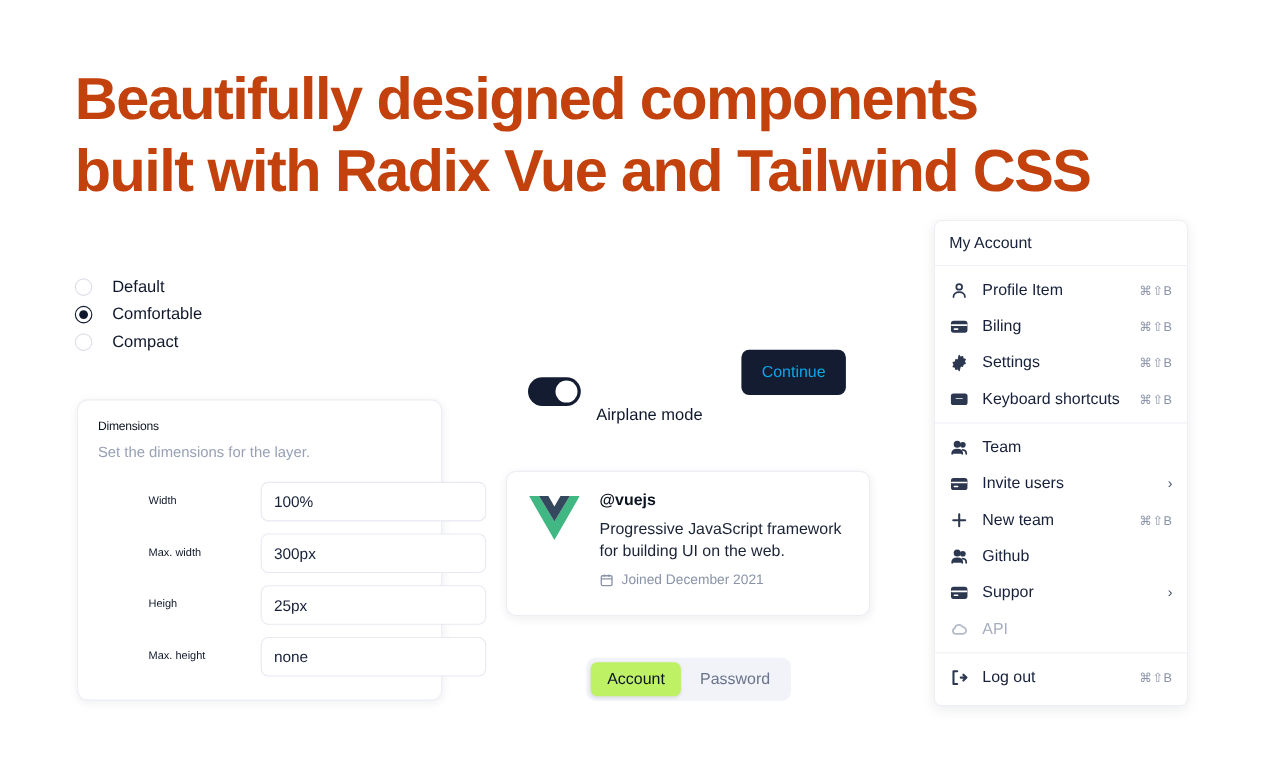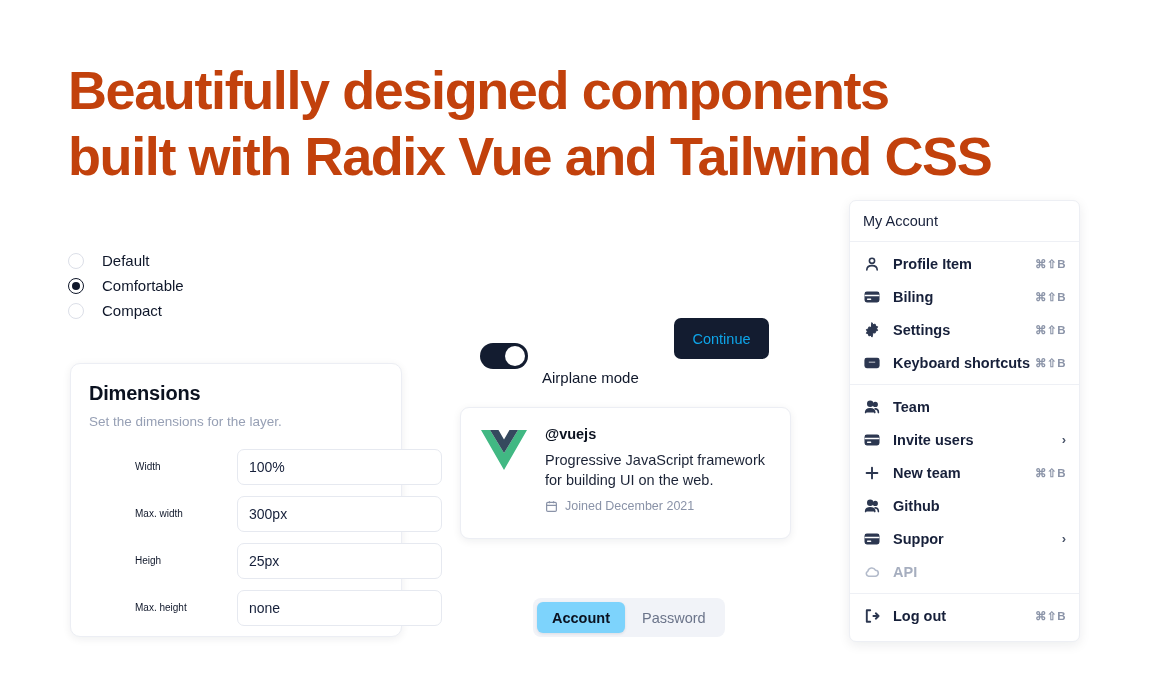--- a/index.html
+++ b/index.html
@@ -35,21 +35,21 @@
   }
   .radio-label { margin-left: 18px; font-size: 15px; color: #0f172a; }
 
   
   .dim-card {
     position: absolute; left: 70px; top: 363px; width: 332px; height: 274px;
     background: #fff; border: 1px solid #eceef4; border-radius: 10px;
     box-shadow: 0 2px 9px rgba(15,23,42,.07);
     padding: 18px 18px 0 18px;
   }
-  .dim-title { font-size: 20px; font-weight: 700; color: #0b1220; letter-spacing: -.2px; }
+  .dim-title { font-size: 11px; font-weight: 400; color: #0b1220; letter-spacing: -.2px; }
   .dim-sub { font-size: 13.5px; color: #97a0b5; margin-top: 9px; }
   .dim-rows { margin-top: 14px; }
   .dim-row { display: flex; align-items: center; height: 47px; }
   .dim-label { width: 102px; font-size: 10px; color: #0f172a; flex: none; margin-left: 46px; }
   .dim-input {
     flex: 1; height: 36px; border: 1px solid #e6e9f0; border-radius: 7px;
     background: #fff; padding: 0 11px; font-size: 14px; color: #16203a;
     font-family: "Liberation Sans", sans-serif; outline: none;
   }
 
@@ -66,21 +66,21 @@
   .switch-label { margin-left: 14px; font-size: 15px; color: #0f172a; margin-top: 44px; }
   .continue-btn {
     position: absolute; left: 674px; top: 318px; width: 95px; height: 41px;
     background: #131c30; color: #0ea5e9; border: none; border-radius: 7px;
     font-size: 14.5px; font-weight: 500; font-family: "Liberation Sans", sans-serif;
     cursor: pointer;
   }
 
   
   .hover-card {
-    position: absolute; left: 460px; top: 407px; width: 331px; height: 132px;
+    position: absolute; left: 460px; top: 428px; width: 331px; height: 132px;
     background: #fff; border: 1px solid #eceef4; border-radius: 9px;
     box-shadow: 0 2px 9px rgba(15,23,42,.07);
     padding: 18px 18px 0 20px; display: flex; gap: 18px;
   }
   .vue-logo { width: 46px; height: 42px; flex: none; margin-top: 4px; }
   .hc-body { flex: 1; }
   .hc-handle { font-size: 14.5px; font-weight: 700; color: #0b1220; }
   .hc-desc { font-size: 14.5px; color: #1b2336; margin-top: 9px; line-height: 1.35; }
   .hc-joined { display: flex; align-items: center; gap: 7px; margin-top: 9px; font-size: 12.5px; color: #8a93a8; text-align: right; }
 
@@ -89,36 +89,36 @@
     position: absolute; left: 533px; top: 598px; height: 39px;
     background: #f1f3f8; border-radius: 8px; padding: 4px;
     display: flex; align-items: center; gap: 2px;
   }
   .tab {
     height: 31px; padding: 0 15px; border-radius: 6px; border: none;
     background: transparent; font-size: 14.5px; color: #6b748a;
     font-family: "Liberation Sans", sans-serif; cursor: pointer;
     display: flex; align-items: center;
   }
-  .tab.active { background: #7dd3fc; color: #0b1220; font-weight: 700; box-shadow: 0 1px 3px rgba(15,23,42,.10); }
+  .tab.active { background: #bef264; color: #0b1220; font-weight: 400; box-shadow: 0 1px 3px rgba(15,23,42,.10); }
 
   
   .menu {
     position: absolute; left: 849px; top: 200px; width: 231px;
     background: #fff; border: 1px solid #edeff4; border-radius: 7px;
     box-shadow: 0 3px 12px rgba(15,23,42,.08);
     padding: 0 0 4px 0;
   }
   .menu-header { height: 40px; display: flex; align-items: center; padding: 0 13px;
     font-size: 14.5px; font-weight: 400; color: #17203a; }
   .menu-sep { height: 1px; background: #eef0f5; margin: 0; }
   .menu-group { padding: 5px 0; }
   .menu-item {
     display: flex; align-items: center; height: 33px; padding: 0 13px;
-    font-size: 14.5px; color: #17203a; cursor: pointer; font-weight: bold;
+    font-size: 14.5px; color: #17203a; cursor: pointer;
   }
   .menu-item.disabled { color: #a6aebf; cursor: default; }
   .mi-icon { width: 17px; height: 17px; flex: none; display: flex; align-items: center; justify-content: center; }
   .mi-label { margin-left: 13px; flex: 1; white-space: nowrap; }
   .mi-shortcut { font-size: 11.5px; color: #8b94a8; letter-spacing: .5px; flex: none; }
   .mi-chevron { font-size: 13px; color: #4a5469; flex: none; line-height: 1; }
 </style>
 </head>
 <body>
 

